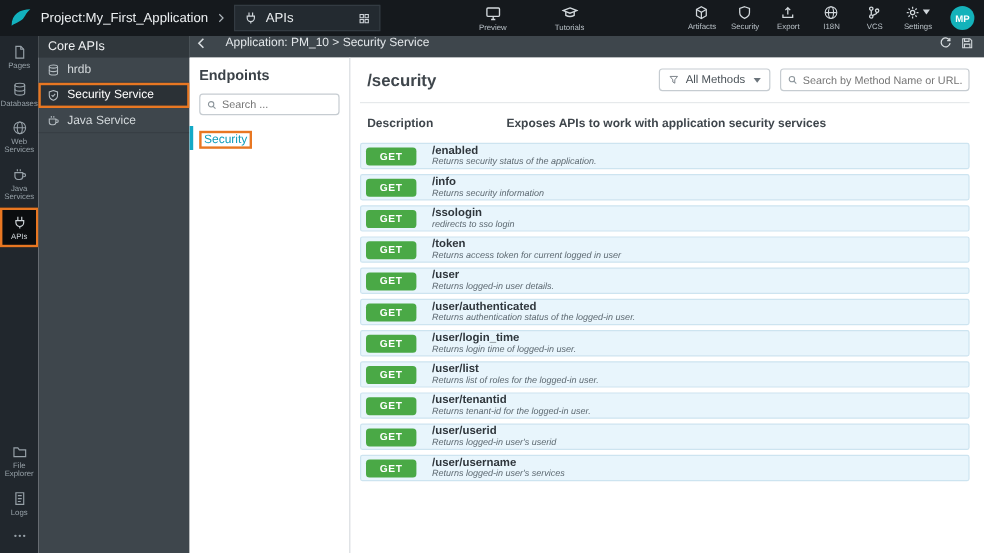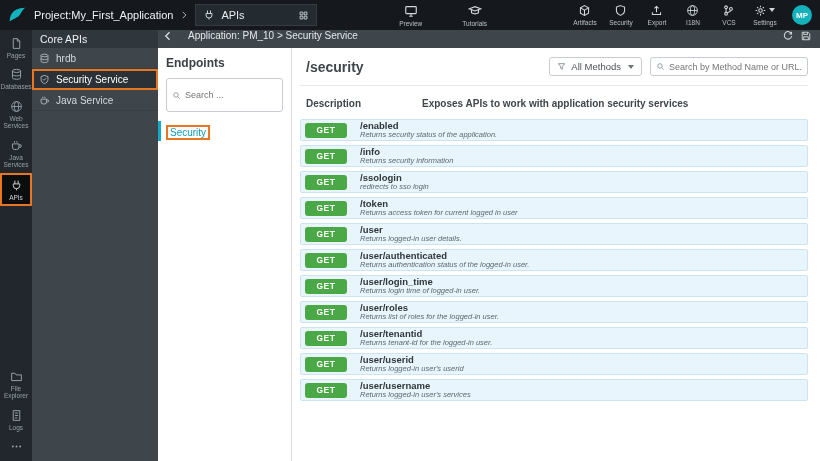--- a/index.html
+++ b/index.html
@@ -46,21 +46,21 @@
   .strip .sp { flex:1; }
   .strip svg { width:12px; height:12px; color:#d6dbde; cursor:pointer; }
   .collapse-btn { display:flex; cursor:pointer; color:#cfd5d9; }
 
   .content { flex:1; display:flex; min-height:0; background:#fff; }
 
   
   .endpoints { width:134px; flex:0 0 134px; border-right:1px solid #d9dde0; padding-top:8px; }
   .ep-pad { padding:0 8px; }
   .ep-title { font-size:12px; font-weight:bold; color:#3a4147; margin-bottom:8px; }
-  .searchbox { display:flex; align-items:center; gap:4px; border:1px solid #c6ccd1; border-radius:3px; height:34px; padding:0 5px; background:#fff; color:#8d969c; }
+  .searchbox { display:flex; align-items:center; gap:4px; border:1px solid #c6ccd1; border-radius:3px; height:18px; padding:0 5px; background:#fff; color:#8d969c; }
   .searchbox svg { width:9px; height:9px; flex:0 0 auto; }
   .searchbox input { border:none; outline:none; width:100%; font-size:9px; color:#555; background:transparent; font-family:inherit; }
   .ep-item { margin-top:9px; border-left:3px solid #12a9c6; padding:1px 5px; cursor:pointer; }
   .ep-label { color:#0e9cba; font-size:10px; border:2px solid #e87722; padding:0 2px; display:inline-block; }
 
   
   .apiview { flex:1; padding:9px 12px 0 8px; min-width:0; overflow:hidden; }
   .av-header { display:flex; align-items:center; padding-bottom:9px; border-bottom:1px solid #e6e9eb; }
   .av-title { font-size:14px; font-weight:bold; color:#3f464c; margin-left:6px; }
   .av-controls { margin-left:auto; display:flex; gap:8px; }
@@ -384,21 +384,21 @@
                 <button class="get-btn">GET</button>
                 <div class="api-text">
                   <span class="api-path">/user/login_time</span>
                   <span class="api-desc">Returns login time of logged-in user.</span>
                 </div>
               </div>
 
               <div class="api-row">
                 <button class="get-btn">GET</button>
                 <div class="api-text">
-                  <span class="api-path">/user/roles</span>
+                  <span class="api-path">/user/list</span>
                   <span class="api-desc">Returns list of roles for the logged-in user.</span>
                 </div>
               </div>
 
               <div class="api-row">
                 <button class="get-btn">GET</button>
                 <div class="api-text">
                   <span class="api-path">/user/tenantid</span>
                   <span class="api-desc">Returns tenant-id for the logged-in user.</span>
                 </div>

